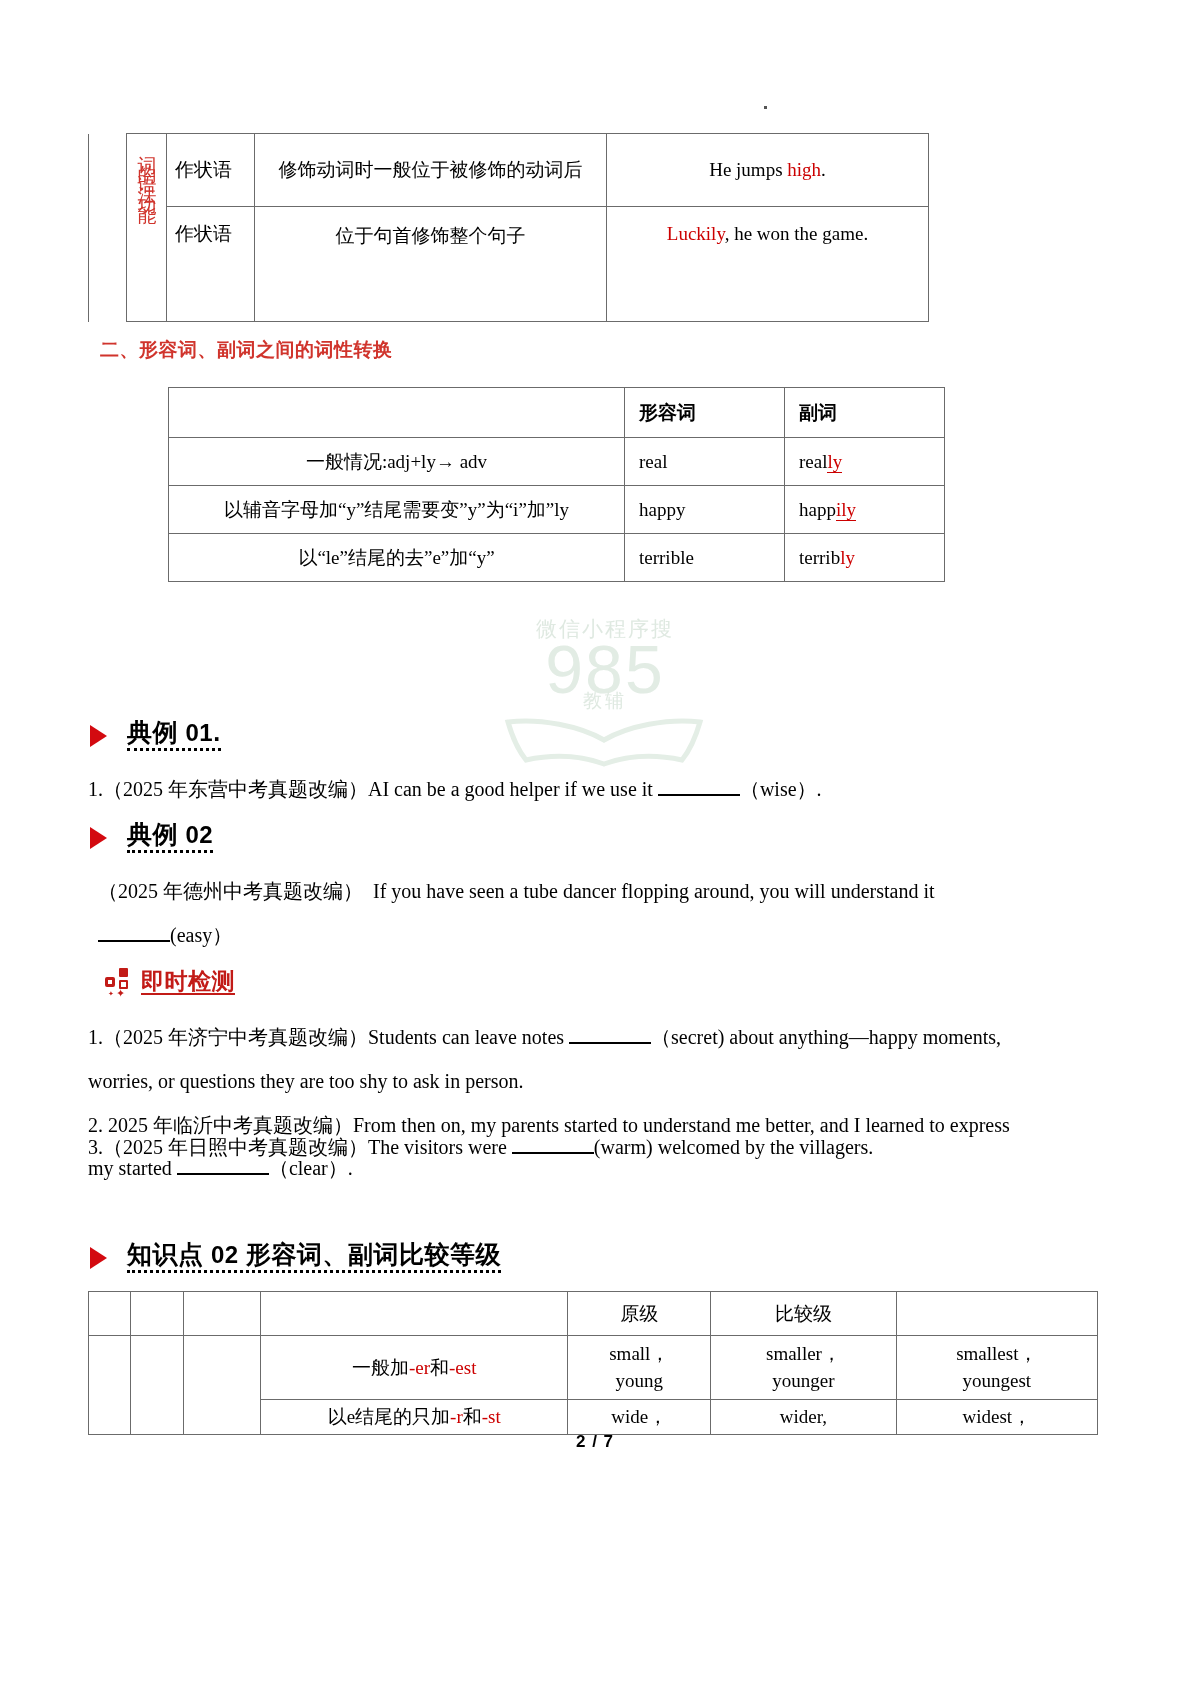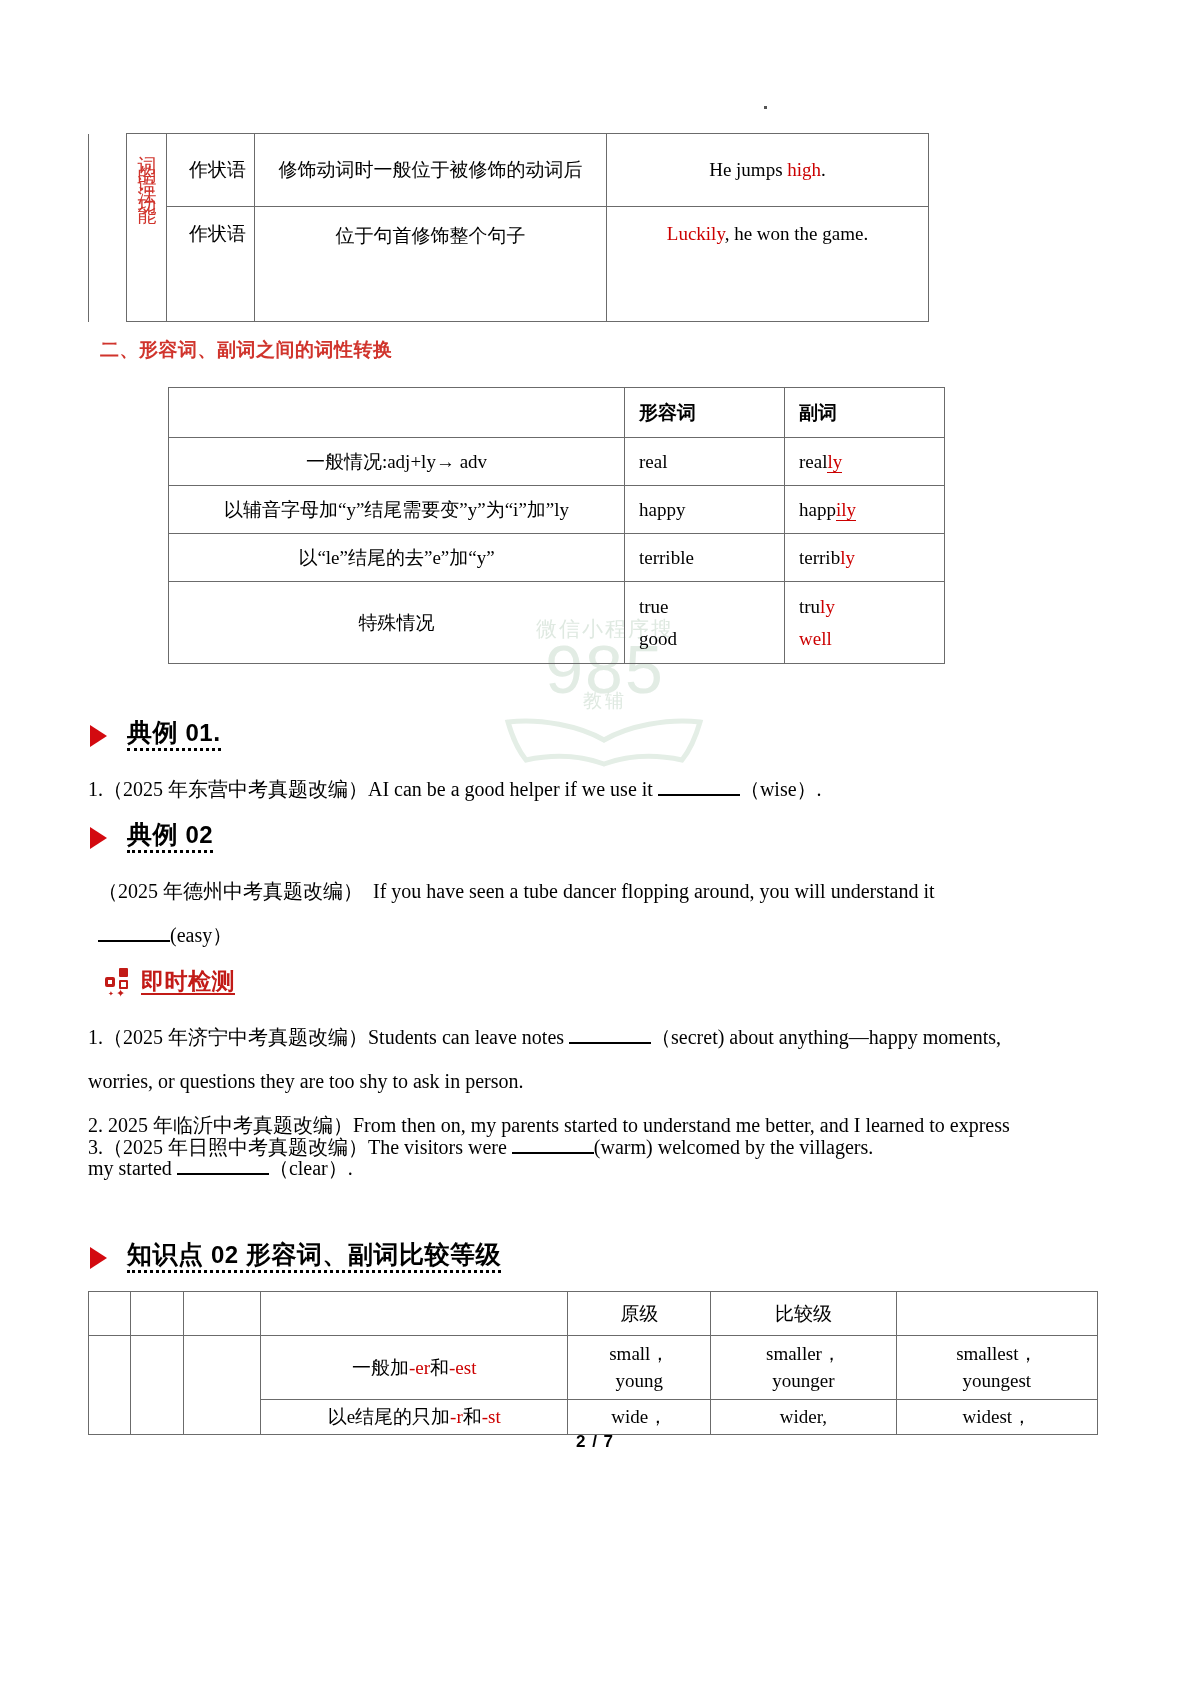--- a/index.html
+++ b/index.html
@@ -91,21 +91,21 @@
     table-layout: fixed;
   }
   .t1 td {
     border: 1px solid #6b6b6b;
     font-size: 19px;
     vertical-align: middle;
     padding: 6px 8px;
   }
   .t1 .c-blank { width: 38px; border-top: none; border-bottom: none; border-left: 1px solid #6b6b6b; }
   .t1 .c-vert  { width: 40px; }
-  .t1 .c-role  { width: 88px; text-align: right; }
+  .t1 .c-role  { width: 88px; text-align: left; }
   .t1 .c-desc  { width: 352px; text-align: center; }
   .t1 .c-exam  { width: 322px; text-align: center; }
 
   .vert-red {
     color: #d0342c;
     writing-mode: vertical-rl;
     text-orientation: upright;
     letter-spacing: 10px;
     font-size: 19px;
     line-height: 1.1;
@@ -334,31 +334,20 @@
           <span>happ</span><span class="red" style="border-bottom:1.5px solid #cc0000">ily</span>
         </td>
       </tr>
       <tr class="r1">
         <td class="c-rule">以“le”结尾的去”e”加“y”</td>
         <td class="c-adj">terrible</td>
         <td class="c-adv">
           <span>terrib</span><span class="red">ly</span>
         </td>
       </tr>
-      <tr class="tall">
-        <td class="c-rule">特殊情况</td>
-        <td class="c-adj stack">
-          <div>true</div>
-          <div>good</div>
-        </td>
-        <td class="c-adv stack">
-          <div><span>tru</span><span class="red">ly</span></div>
-          <div><span class="red">well</span></div>
-        </td>
-      </tr>
     </tbody>
       </table>
 
     <div class="arrow-head" style="left:90px; top:718px;">
       <span class="arrow"></span>
       <span class="ah-text"><span>典例</span> <span class="num">01</span>.</span>
     </div>
 
     <div class="para" style="left:88px; top:774px;">
       <span>1.</span><span>（2025 年东营中考真题改编）</span><span>AI can be a good helper if we use it </span><span class="blank-line bl-md"></span><span>（wise）.</span>

